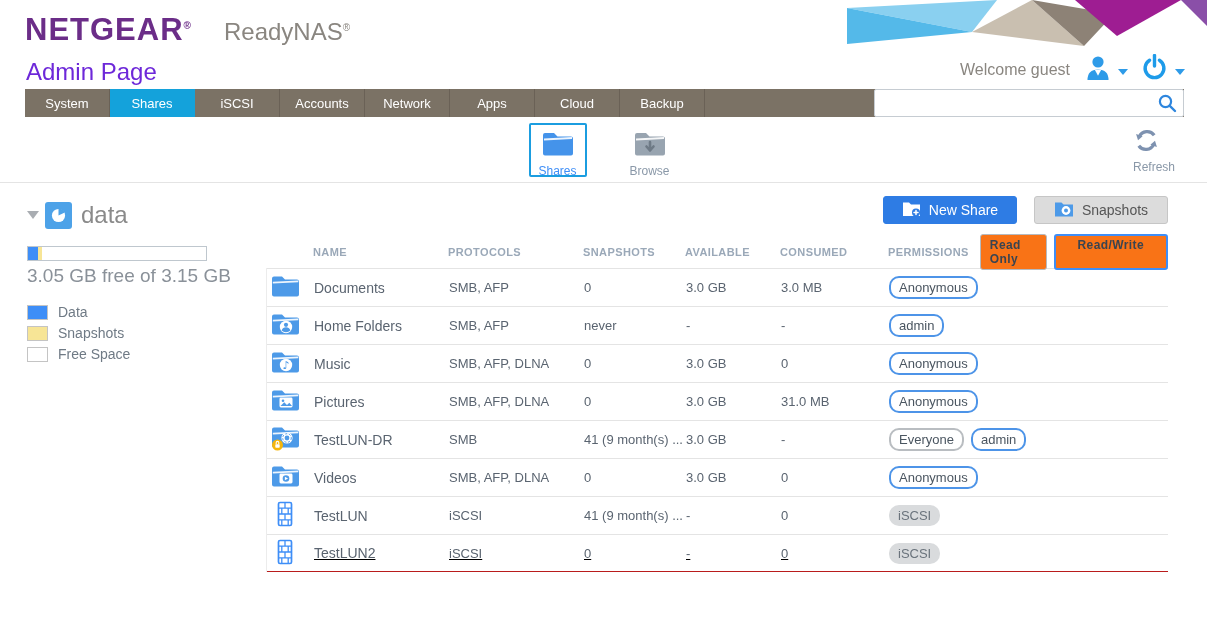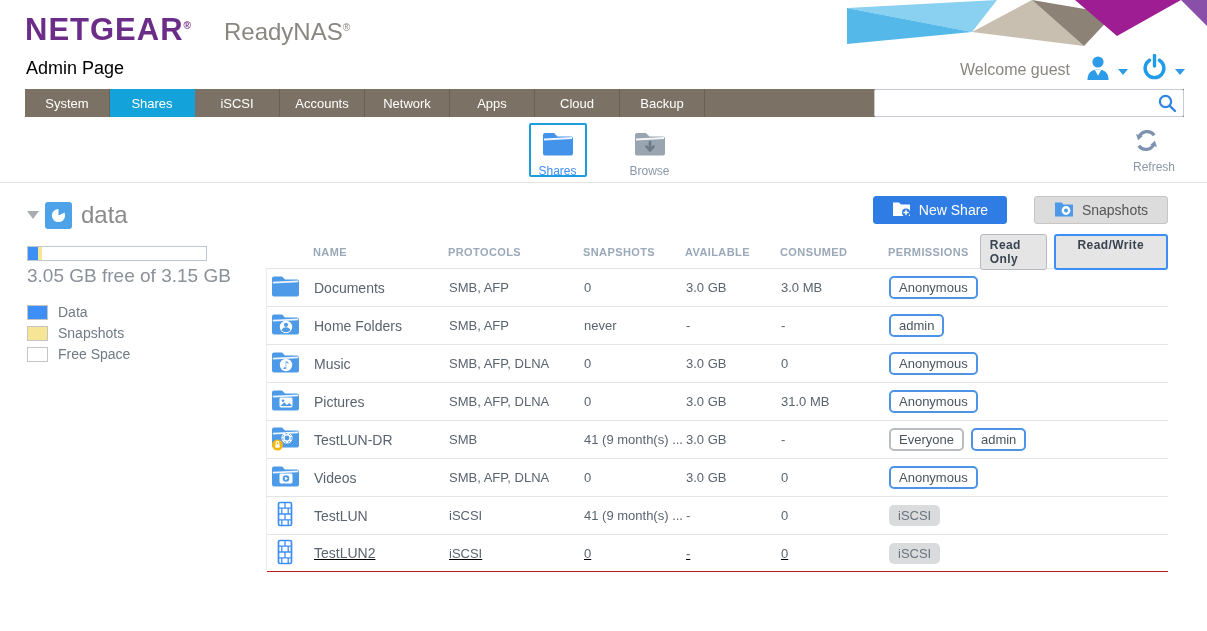--- a/index.html
+++ b/index.html
@@ -6,21 +6,21 @@
   * { margin:0; padding:0; box-sizing:border-box; }
   html,body { width:1207px; height:631px; background:#fff; overflow:hidden;
               font-family:"Liberation Sans", sans-serif; }
 
   
   .hdr { position:relative; height:89px; background:#fff;border-radius:31px; }
   .brand-row { position:absolute; left:25px; top:12px; display:flex; align-items:baseline; }
   .brand { font-size:31px; font-weight:bold; letter-spacing:1px; color:#6B2D88; }
   .brand sup, .product sup { font-size:10px; }
   .product { font-size:24px; color:#8A8680; margin-left:32px; }
-  .admin-page { position:absolute; left:26px; top:58px; font-size:18px; color:#000000; }
+  .admin-page { position:absolute; left:26px; top:58px; font-size:24px; color:#6d28d9; }
   .art { position:absolute; right:0; top:0; }
   .welcome-area { position:absolute; right:22px; top:54px; display:flex; align-items:center; gap:7px; }
   .welcome-text { font-size:16px; color:#8A8680; margin-right:8px; }
   .caret-down { width:0; height:0; border-left:5px solid transparent; border-right:5px solid transparent;
                 border-top:6px solid #2E9BE8; margin-top:4px; }
 
   
   .nav { display:flex; align-items:stretch; height:28px; margin:0 23px 0 25px; background:#7B7265; }
   .tab { width:85px; display:flex; align-items:center; justify-content:center;
          color:#fff; font-size:13px; border-right:1px solid #6A6156; cursor:pointer; }
@@ -55,43 +55,43 @@
   .usage-bar { width:180px; height:15px; border:1px solid #BFC7CE; background:#fff; margin-top:17px;
                display:flex; overflow:hidden; }
   .seg { height:100%; }
   .free-text { font-size:19px; color:#8A9199; margin-top:4px; }
   .legend { margin-top:17px; }
   .legend-item { display:flex; align-items:center; margin-bottom:5px; }
   .swatch { width:21px; height:15px; border:1px solid #C4C4C4; margin-right:10px; }
   .legend-label { font-size:14px; color:#6F7A85; }
 
   .main { width:902px; }
-  .actions { display:flex; justify-content:flex-end; gap:27px; margin-top:13px; }
+  .actions { display:flex; justify-content:flex-end; gap:17px; margin-top:13px; }
   .btn { height:28px; display:flex; align-items:center; justify-content:center; gap:8px;
          width:134px; border-radius:3px; font-size:14px; cursor:pointer; }
   .btn-primary { background:#2E7CE4; color:#fff; border:1px solid #2E7CE4; }
   .btn-secondary { background:#DCDCDC; color:#555; border:1px solid #C6C6C6; }
 
   
   .table { margin-top:10px; }
   .thead, .trow { display:grid; grid-template-columns:47px 135px 135px 102px 95px 108px 1fr; align-items:center; }
   .thead { height:34px; }
   .th { font-size:11px; font-weight:bold; color:#9AA8B8; letter-spacing:.4px; }
   .th-perms { display:flex; align-items:center; gap:7px; }
-  .filter { padding:3px 9px; border-radius:3px; background:#e5e5e5; font-size:12px; color:#3A4450;
+  .filter { padding:3px 9px; border-radius:3px; background:#f97316; font-size:12px; color:#3A4450;
             border:1px solid #B5BAC0; cursor:pointer; }
   .filter.active { border:2px solid #3E8EF7; padding:2px 22px; }
   .tbody { border-left:1px solid #ECECEC; }
   .trow { height:38px; border-top:1px solid #E4E4E4; background:#fff; }
   .trow:last-child { border-bottom:1px solid #b91c1c;text-decoration:underline; }
   .cell { font-size:13px; color:#5A6470; white-space:nowrap; }
   .c-icon { padding-left:4px; }
   .c-name { font-size:14px; }
   .c-snap { overflow:visible; }
-  .badge { display:inline-block; padding:3px 9px; border-radius:5px; font-size:13px; color:#4A5560;
+  .badge { display:inline-block; padding:3px 9px; border-radius:10px; font-size:13px; color:#4A5560;
            background:#fff; margin-right:7px; cursor:pointer; }
   .badge-blue { border:2px solid #4D94E8; padding:2px 8px; }
   .badge-gray { border:2px solid #B9BDC1; padding:2px 8px; }
   .badge-flat { background:#D9DBDD; color:#6A737C; border:none; }
 </style>
 </head>
 <body>
 
 <div class="hdr">
   <svg class="art" width="360" height="48" viewBox="0 0 360 48">

